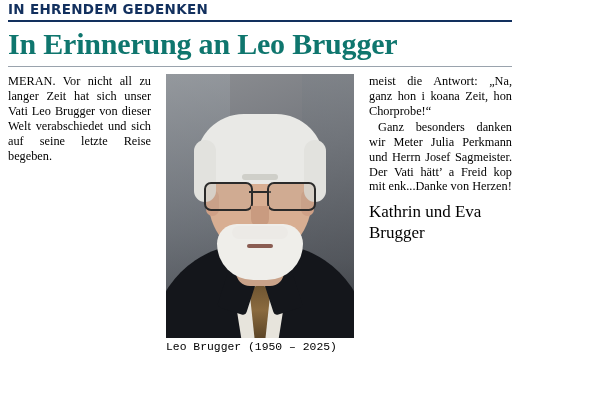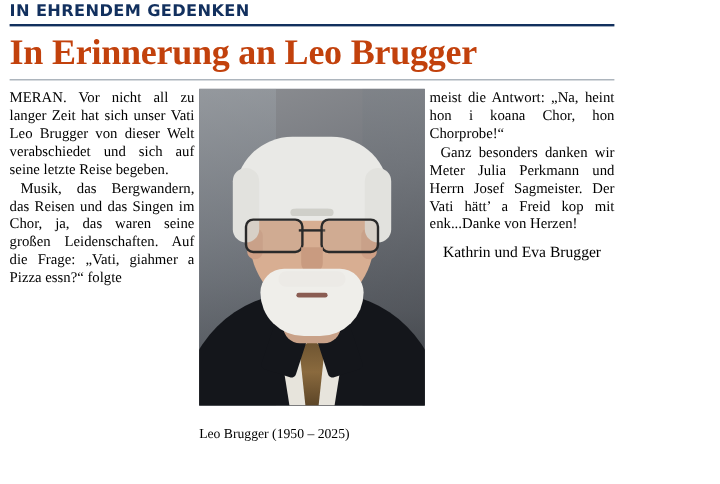--- a/index.html
+++ b/index.html
@@ -39,75 +39,76 @@
   }
 
   
   .headline {
     font-family: "Liberation Serif", serif;
     font-weight: bold;
     font-size: 30px;
     line-height: 1.05;
     letter-spacing: -0.2px;
     margin: 0 0 7px 0;
-    color: #c2410c;
+    color: #0f766e;
   }
   .rule-head {
     border-top: 1px solid #9aa3ad;
     margin: 0 0 7px 0;
     height: 0;
   }
 
   
   .body-area {
     display: flex;
     flex-direction: row;
     align-items: flex-start;
-    gap: 4px;
+    gap: 15px;
     height: 310px;
   }
   .col {
     width: 183px;
     font-size: 12.3px;
     line-height: 1.21;
     text-align: justify;
     text-justify: inter-word;
     hyphens: auto;
   }
   .col p {
     margin: 0 0 0 0;
     text-indent: 0;
   }
   .col p + p {
     text-indent: 9px;
     margin-top: 1px;
   }
   .signature {
-    text-align: center;
+    text-align: left;
     margin-top: 8px;
-    font-size: 13px;
+    font-size: 17px;
   }
 
   
   .photo-col {
     width: 188px;
     flex: 0 0 188px;
   }
   .photo-frame {
     width: 188px;
     height: 264px;
     position: relative;
     overflow: hidden;
     background: #6b6f77;
   }
   .photo-caption {
     font-size: 11.4px;
     line-height: 1.2;
-    padding-top: 18px;
+    padding-top: 3px;
     color: #000;
+    font-family: Liberation Mono, monospace;
   }
 
   
   .bg-wall {
     position: absolute;
     inset: 0;
     background: linear-gradient(160deg, #8d8f93 0%, #73767c 38%, #55585e 70%, #3d4045 100%);
   }
   .bg-panel {
     position: absolute;
@@ -285,21 +286,20 @@
   <div class="kicker">IN EHRENDEM GEDENKEN</div>
   <div class="rule-top"></div>
 
   <h1 class="headline">In Erinnerung an Leo Brugger</h1>
   <div class="rule-head"></div>
 
   <div class="body-area">
 
     <div class="col">
       <p>MERAN. Vor nicht all zu langer Zeit hat sich unser Vati Leo Brugger von dieser Welt verabschiedet und sich auf seine letzte Reise begeben.</p>
-      <p>Musik, das Bergwandern, das Reisen und das Singen im Chor, ja, das waren seine großen Leidenschaften. Auf die Frage: „Vati, giahmer a Pizza essn?“ folgte</p>
     </div>
 
     <div class="photo-col">
       <div class="photo-frame">
         <div class="bg-wall"></div>
         <div class="bg-panel"></div>
         <div class="bg-panel2"></div>
         <div class="shoulders"></div>
         <div class="shirt"></div>
         <div class="tie"></div>
@@ -321,19 +321,19 @@
         </div>
         <div class="nose"></div>
         <div class="beard"></div>
         <div class="mustache"></div>
         <div class="mouth"></div>
       </div>
       <div class="photo-caption">Leo Brugger (1950 – 2025)</div>
     </div>
 
     <div class="col">
-      <p>meist die Antwort: „Na, heint hon i koana Chor, hon Chorprobe!“</p>
+      <p>meist die Antwort: „Na, ganz hon i koana Zeit, hon Chorprobe!“</p>
       <p>Ganz besonders danken wir Meter Julia Perkmann und Herrn Josef Sagmeister. Der Vati hätt’ a Freid kop mit enk...Danke von Herzen!</p>
       <div class="signature">Kathrin und Eva Brugger</div>
     </div>
 
   </div>
 </div>
 
 </body></html>

